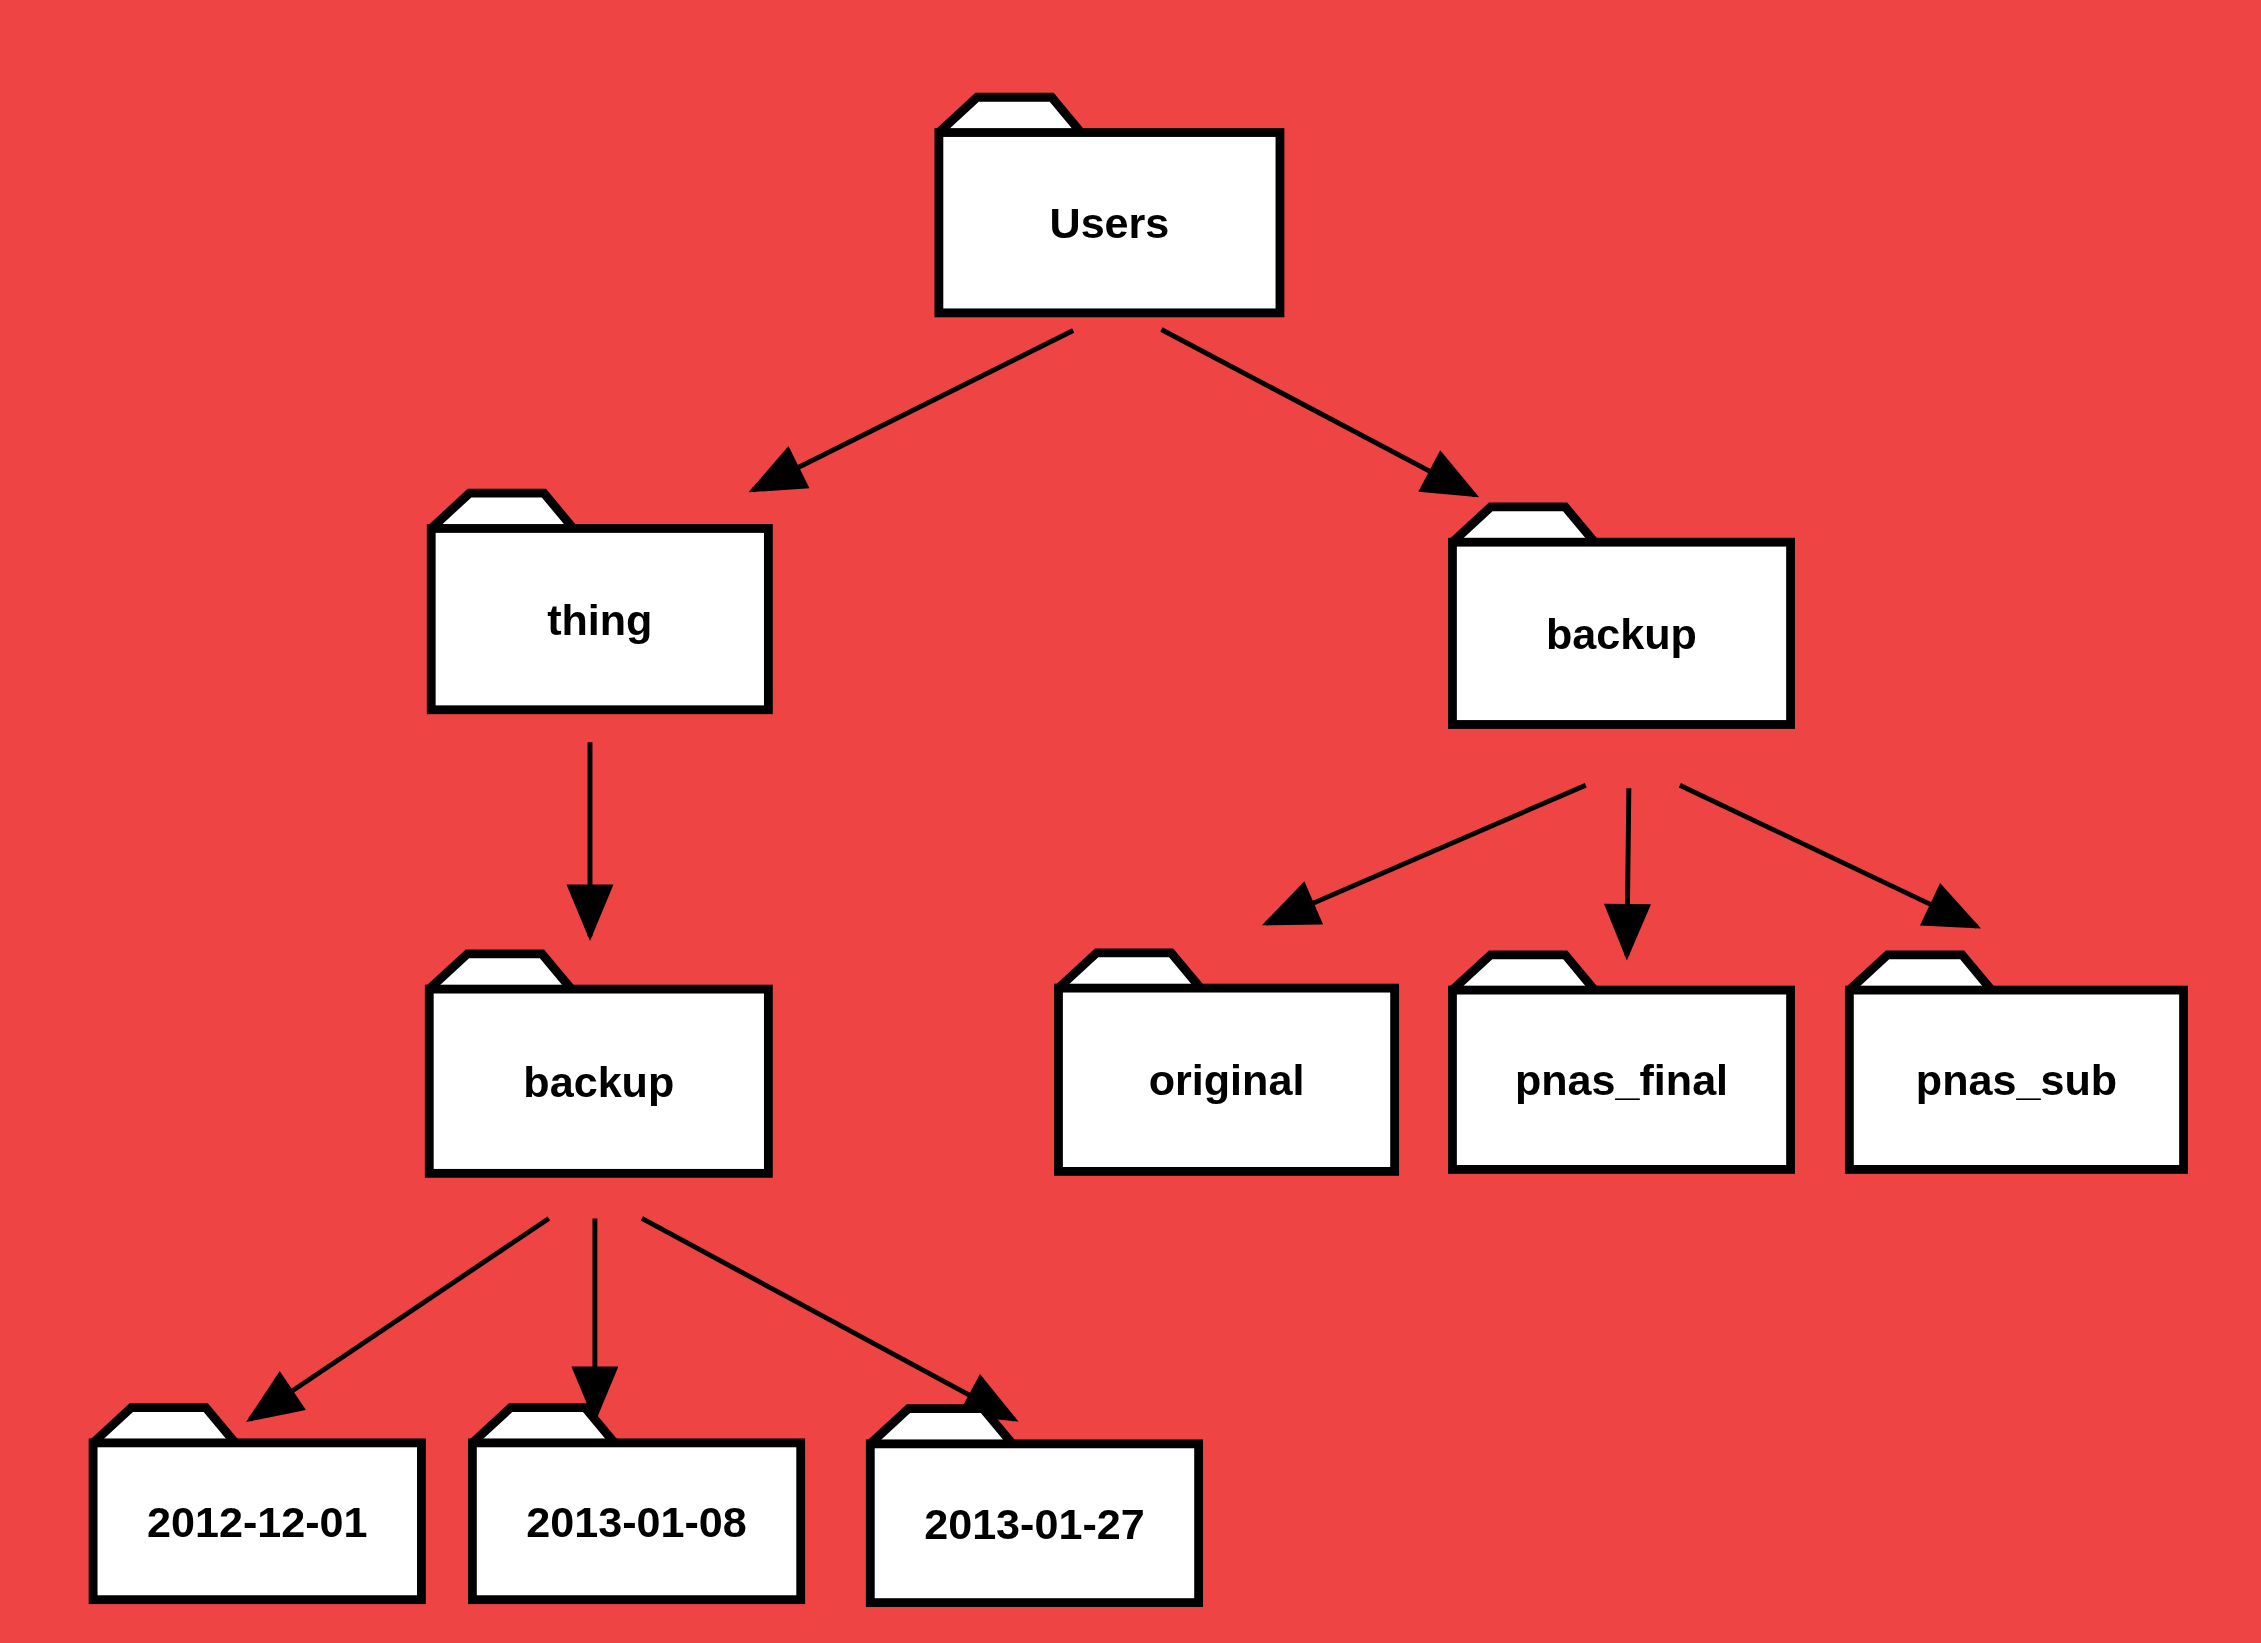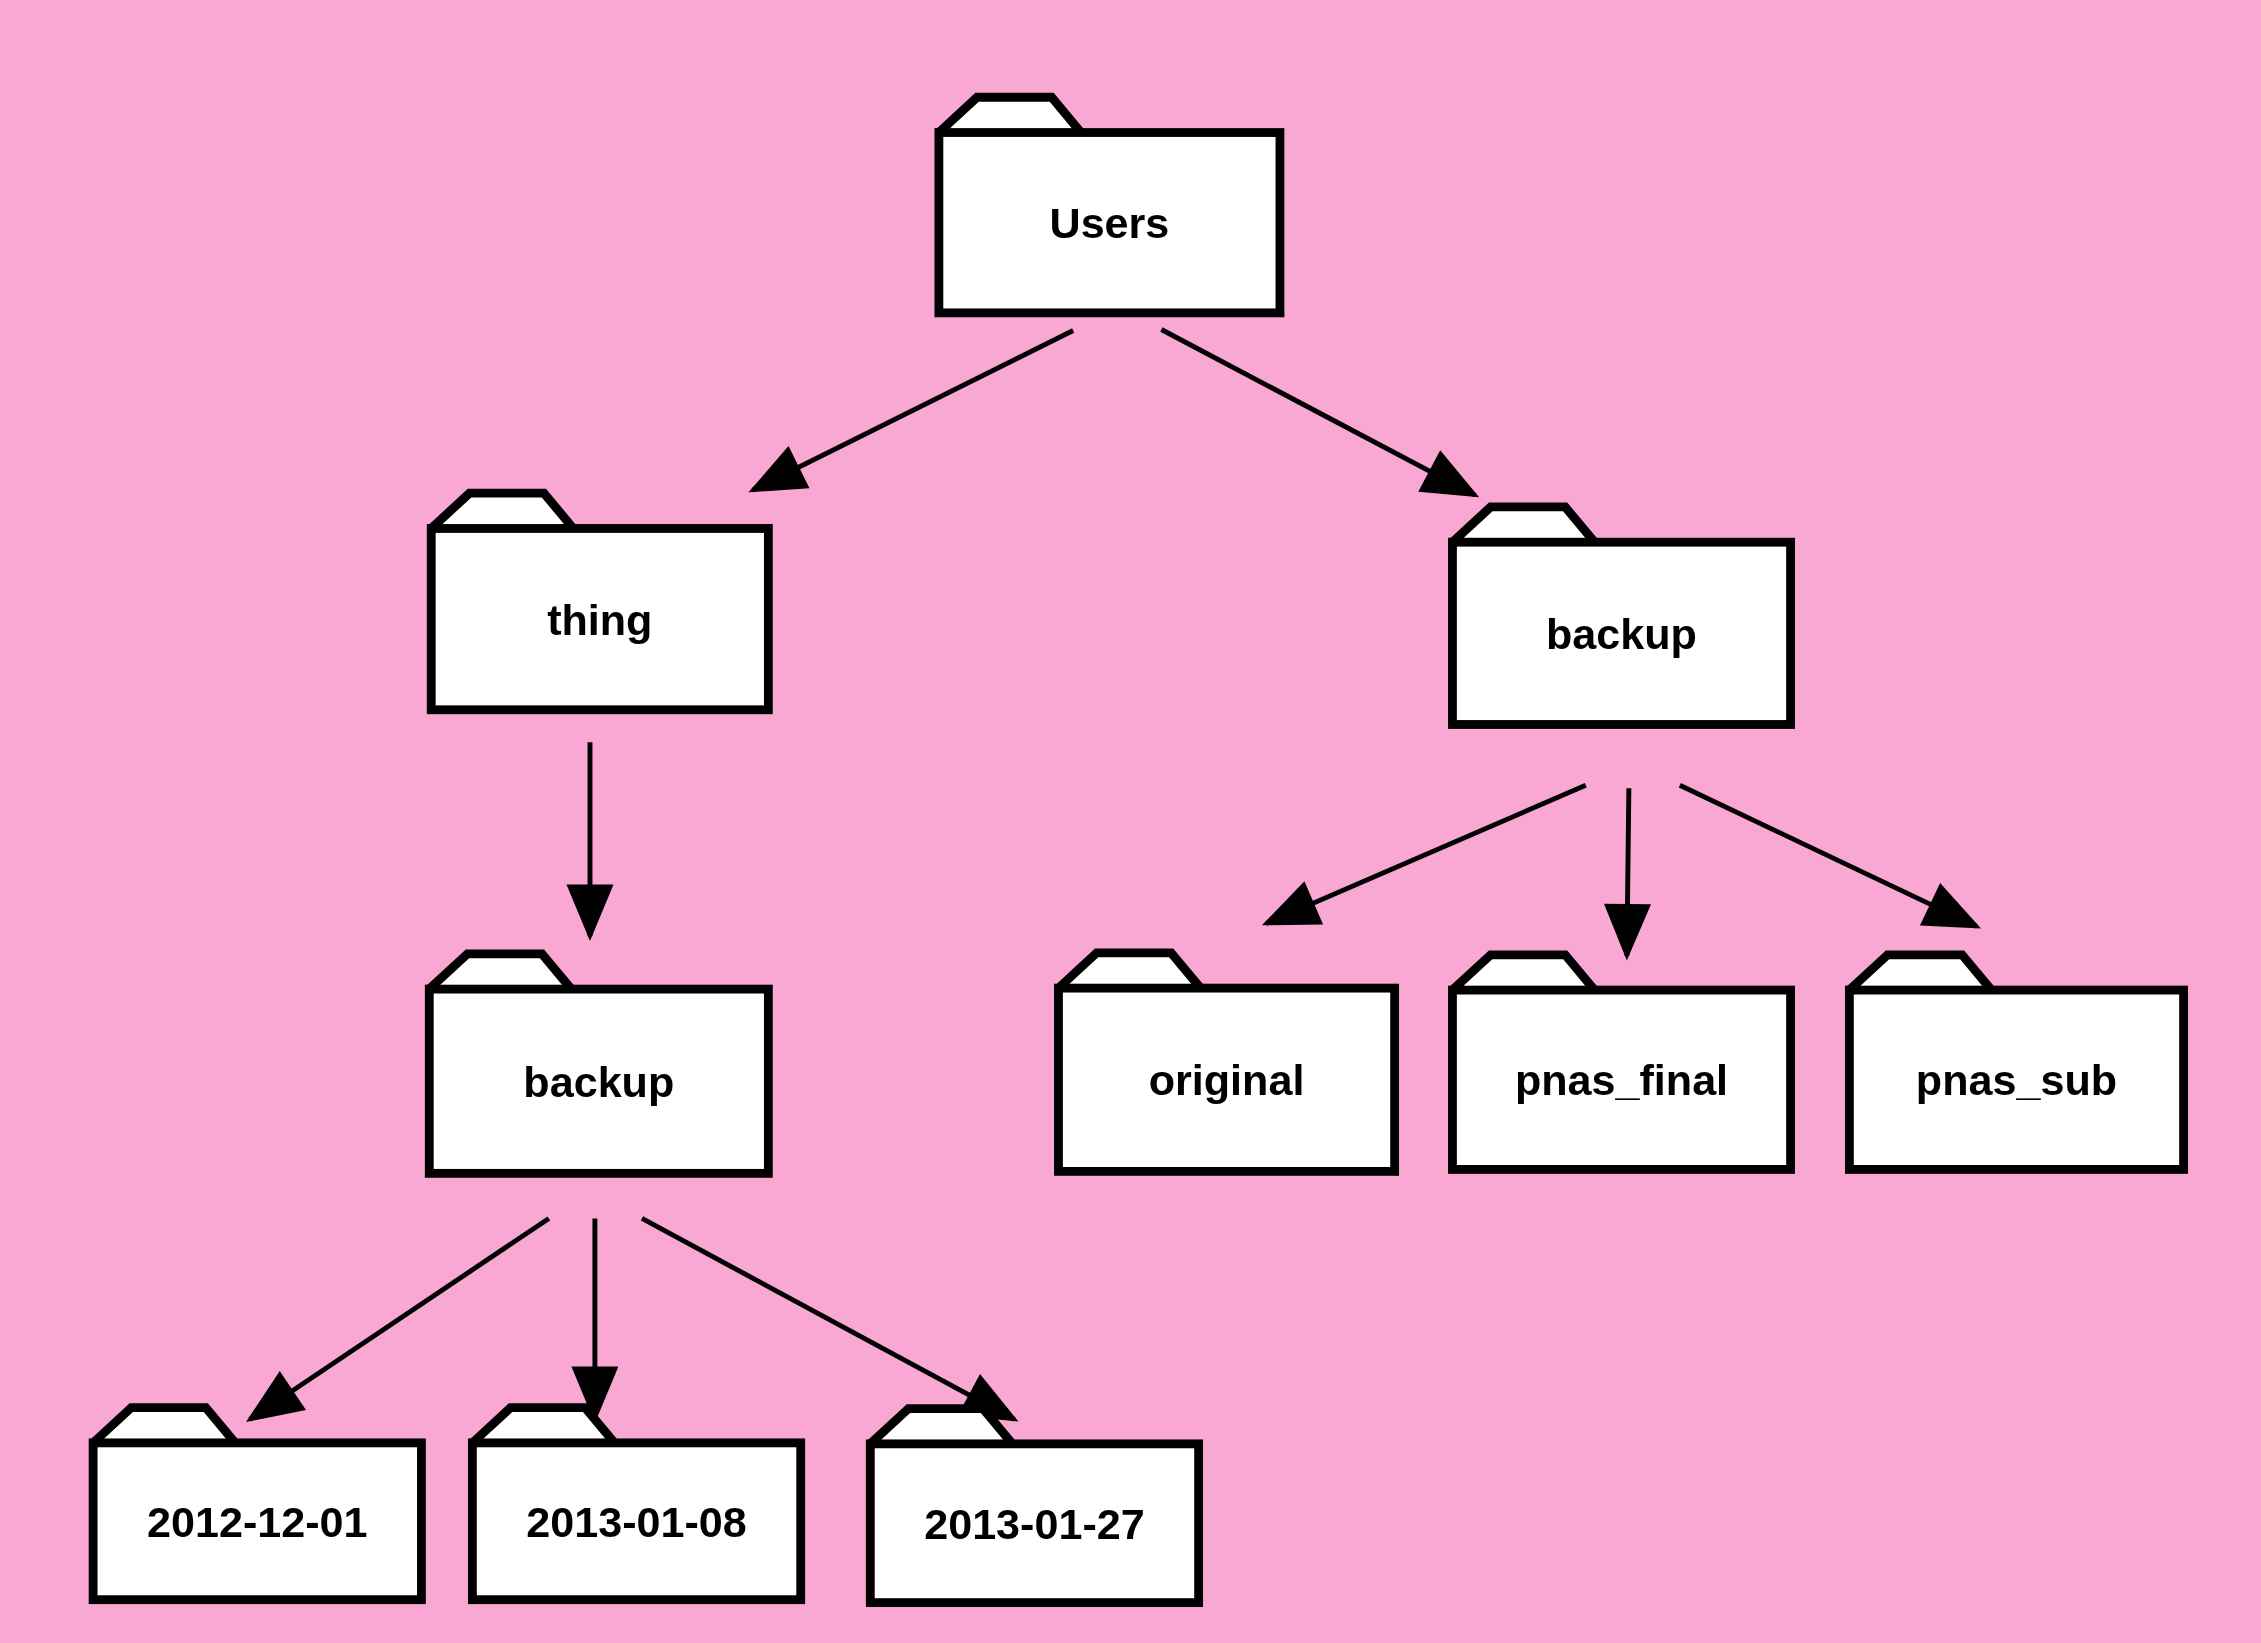--- a/index.html
+++ b/index.html
@@ -3,21 +3,21 @@
 <meta charset="utf-8">
 <style>
   html, body {
     margin: 0;
     padding: 0;
     background: #ffffff;
   }
   .canvas {
     width: 2261px;
     height: 1644px;
-    background: #f9a8d4;
+    background: #ef4444;
     position: relative;
     overflow: hidden;
   }
   svg { display: block; }
   .edge-line {
     stroke: #000000;
     stroke-width: 5;
     fill: none;
   }
   .folder-tab {

